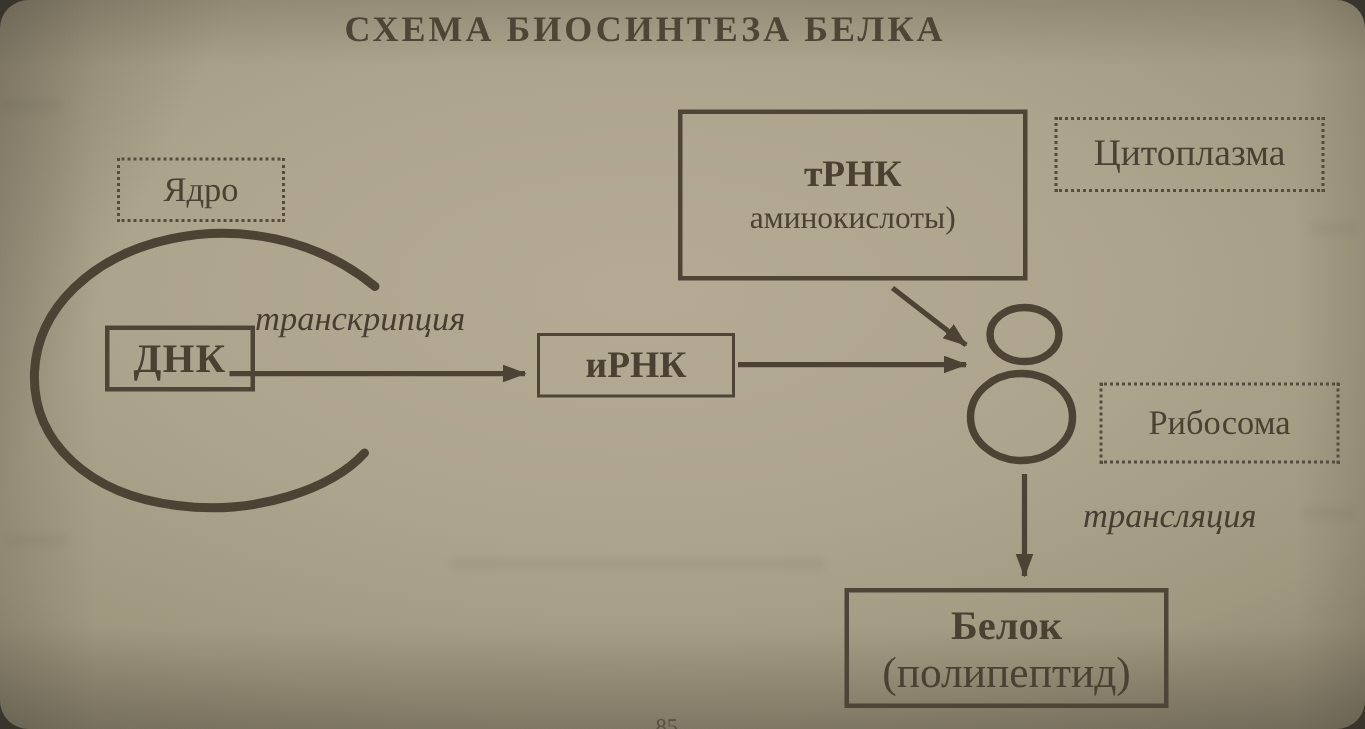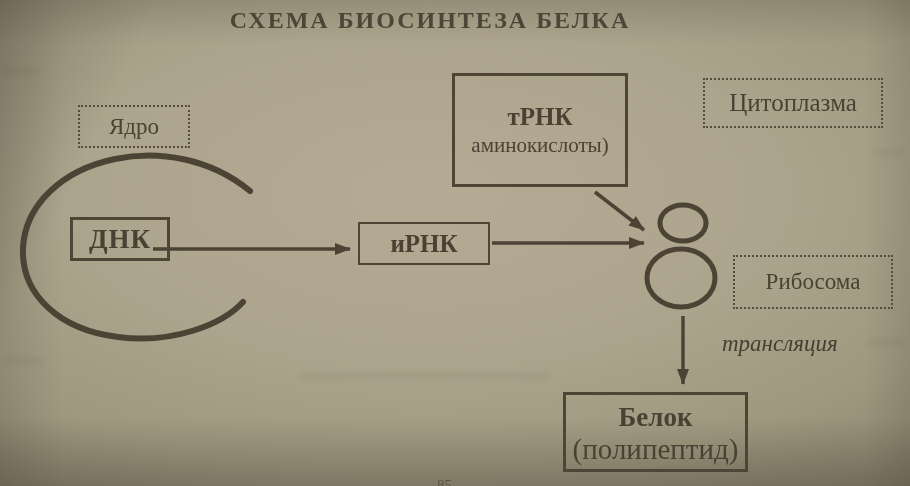--- a/index.html
+++ b/index.html
@@ -8,20 +8,21 @@
     width:910px;height:486px;
     overflow:hidden;
     font-family:"Liberation Serif","DejaVu Serif",serif;
     color:#4a4133;
     background:
       linear-gradient(115deg, rgba(70,64,52,0.30) 0%, rgba(70,64,52,0) 14%),
       linear-gradient(to bottom, rgba(58,53,43,0) 86%, rgba(58,53,43,0.30) 100%),
       linear-gradient(to right, rgba(58,53,43,0.16) 0%, rgba(58,53,43,0) 7%, rgba(58,53,43,0) 95%, rgba(58,53,43,0.14) 100%),
       linear-gradient(to bottom, rgba(58,53,43,0.18) 0%, rgba(58,53,43,0) 9%),
       radial-gradient(95% 85% at 47% 40%, #b5ab94 0%, #ada48d 40%, #a19879 68%, #8c english847 100%);
+    border-radius: 19px;
     
   }
   .page{
     background:
       linear-gradient(115deg, rgba(70,64,52,0.30) 0%, rgba(70,64,52,0) 14%),
       linear-gradient(to bottom, rgba(58,53,43,0) 86%, rgba(58,53,43,0.30) 100%),
       linear-gradient(to right, rgba(58,53,43,0.16) 0%, rgba(58,53,43,0) 7%, rgba(58,53,43,0) 95%, rgba(58,53,43,0.14) 100%),
       linear-gradient(to bottom, rgba(58,53,43,0.18) 0%, rgba(58,53,43,0) 9%),
       radial-gradient(95% 85% at 47% 40%, #b5ab94 0%, #ada48d 40%, #a0977f 68%, #877f6a 92%, #6e6756 100%);
   }
@@ -107,28 +108,29 @@
   </div>
 
   <div class="abs box solid bold txt-dna" style="left:52px;top:217px;width:100px;height:44px;margin-left:18px;">
     <span>ДНК</span>
   </div>
 
   <div class="abs box solid-thin bold txt-mrna" style="left:358px;top:222px;width:132px;height:43px;">
     <span>иРНК</span>
   </div>
 
-  <div class="abs box solid" style="left:452px;top:73px;width:176px;height:114px;">
+  <div class="abs box solid" style="left:452px;top:73px;width:233px;height:114px;">
     <span class="bold txt-trna-title">тРНК</span>
     <span class="txt-trna-sub">аминокислоты)</span>
   </div>
 
-  <div class="abs box solid" style="left:563px;top:392px;width:185px;height:80px;">
+  <div class="abs box solid" style="left:563px;top:392px;width:216px;height:80px;">
     <span class="bold txt-protein-title">Белок</span>
     <span class="txt-protein-sub">(полипептид)</span>
   </div>
 
+  <div class="abs italic process" style="left:170px;top:200px;">транскрипция</div>
 
   <div class="abs italic process" style="left:722px;top:331px;">трансляция</div>
 
   <div class="abs pagenum" style="left:437px;top:477px;">85</div>
 
 </div>
 
 </body></html>

